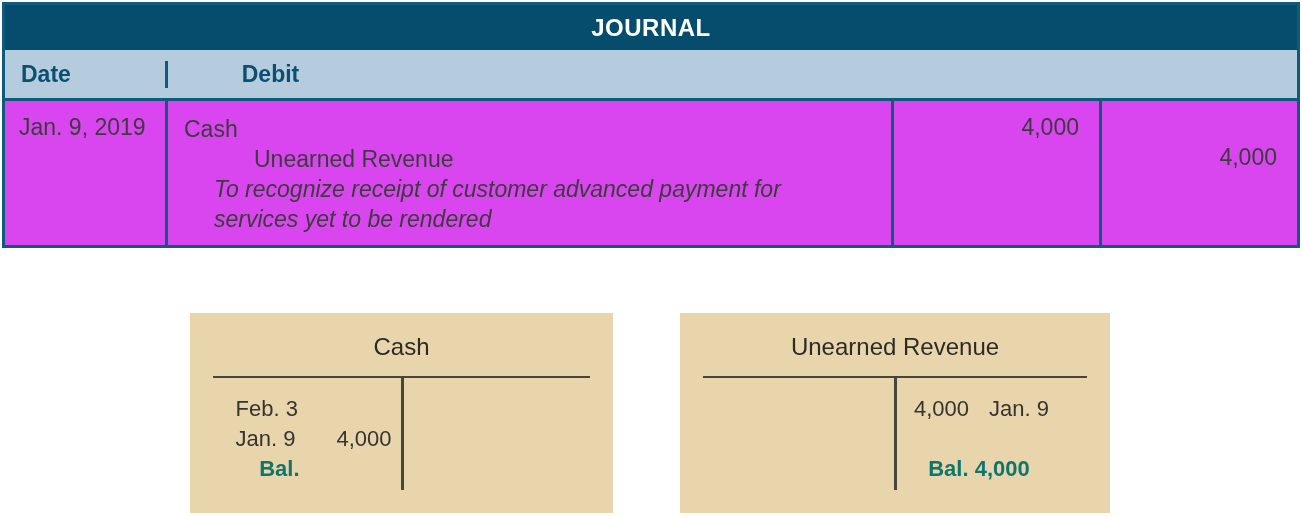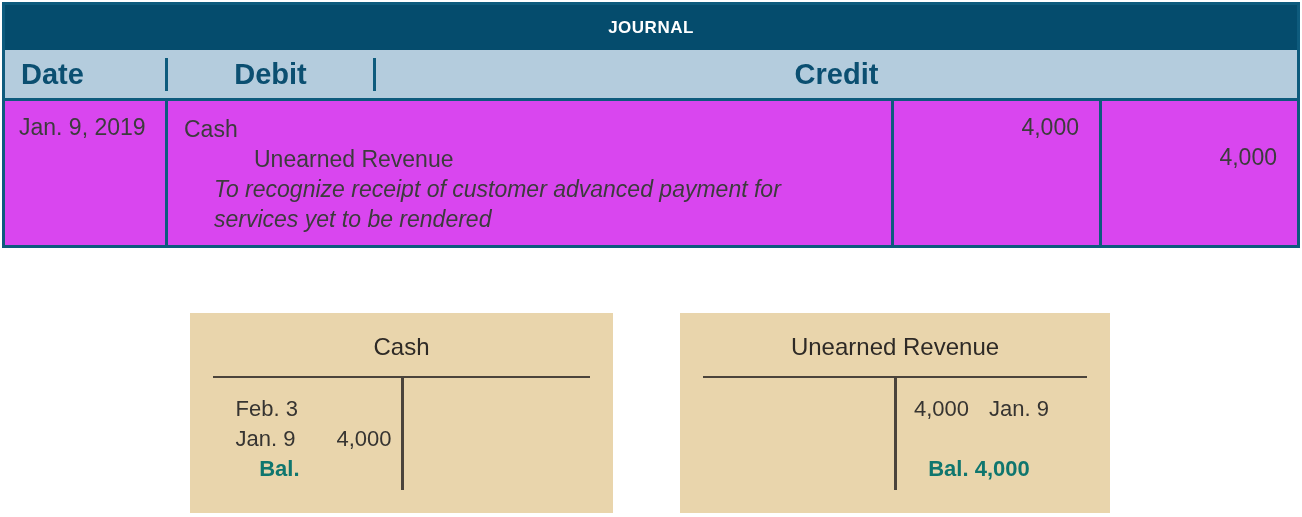--- a/index.html
+++ b/index.html
@@ -4,25 +4,25 @@
 <style>
   * { margin:0; padding:0; box-sizing:border-box; }
   html,body { width:1302px; height:517px; background:#ffffff;
               font-family:"Liberation Sans", sans-serif; }
   .canvas { position:relative; width:1302px; height:517px; background:#ffffff; overflow:hidden; }
 
   
   .journal { position:absolute; left:2px; top:2px; width:1298px; height:246px;
              border:3px solid #0e5b7d; background:#ffffff; display:flex; flex-direction:column; }
   .j-band { height:45px; background:#054c6d; color:#ffffff; display:flex;
-            align-items:center; justify-content:center; font-size:17px; font-weight:bold;
+            align-items:center; justify-content:center; font-size:24px; font-weight:bold;
             letter-spacing:0.5px; }
   .j-row { display:flex; }
   .j-head { height:51px; background:#b4ccdd; border-bottom:3px solid #0e5b7d;
-            align-items:center; color:#0b4f71; font-weight:bold; font-size:29px; }
+            align-items:center; color:#0b4f71; font-weight:bold; font-size:23px; }
   .j-body { flex:1; background:#d946ef; color:#3c3c3c; font-size:23px; }
   .c1 { width:160px; }
   .c2 { width:726px; border-left:3px solid #0e5b7d; }
   .c3 { width:208px; border-left:3px solid #0e5b7d; }
   .c4 { flex:1;      border-left:3px solid #0e5b7d; }
   .j-head .c1 { padding-left:16px; }
   .j-head .c2 { padding-left:14px; }
   .j-head .c3, .j-head .c4 { text-align:center; }
   .date-cell   { padding:13px 0 0 14px; }
   .account-cell{ padding-top:13px; line-height:30px; }
@@ -60,21 +60,20 @@
 <body>
 
 <div class="canvas">
 
   <div class="journal">
     <div class="j-band">JOURNAL</div>
 
     <div class="j-row j-head">
       <div class="c1">Date</div>
       <div class="c3">Debit</div>
-      <div class="c4">Credit</div>
     </div>
 
     <div class="j-row j-body">
       <div class="c1 date-cell">Jan. 9, 2019</div>
       <div class="c2 account-cell">
         <div class="acct-line1">Cash</div>
         <div class="acct-line2">Unearned Revenue</div>
         <div class="acct-memo">To recognize receipt of customer advanced payment for</div>
         <div class="acct-memo">services yet to be rendered</div>
       </div>

